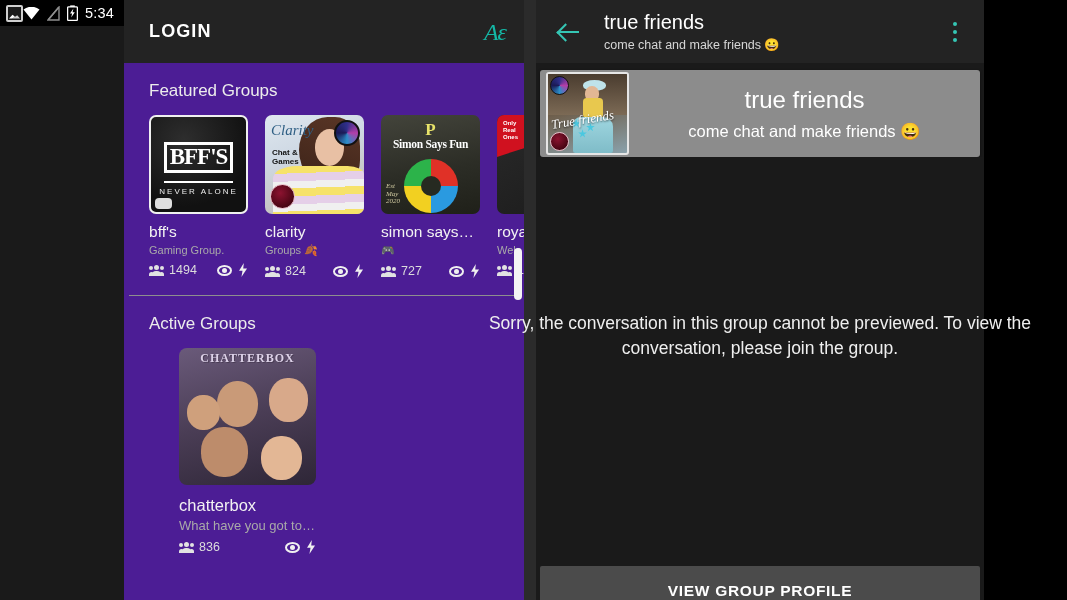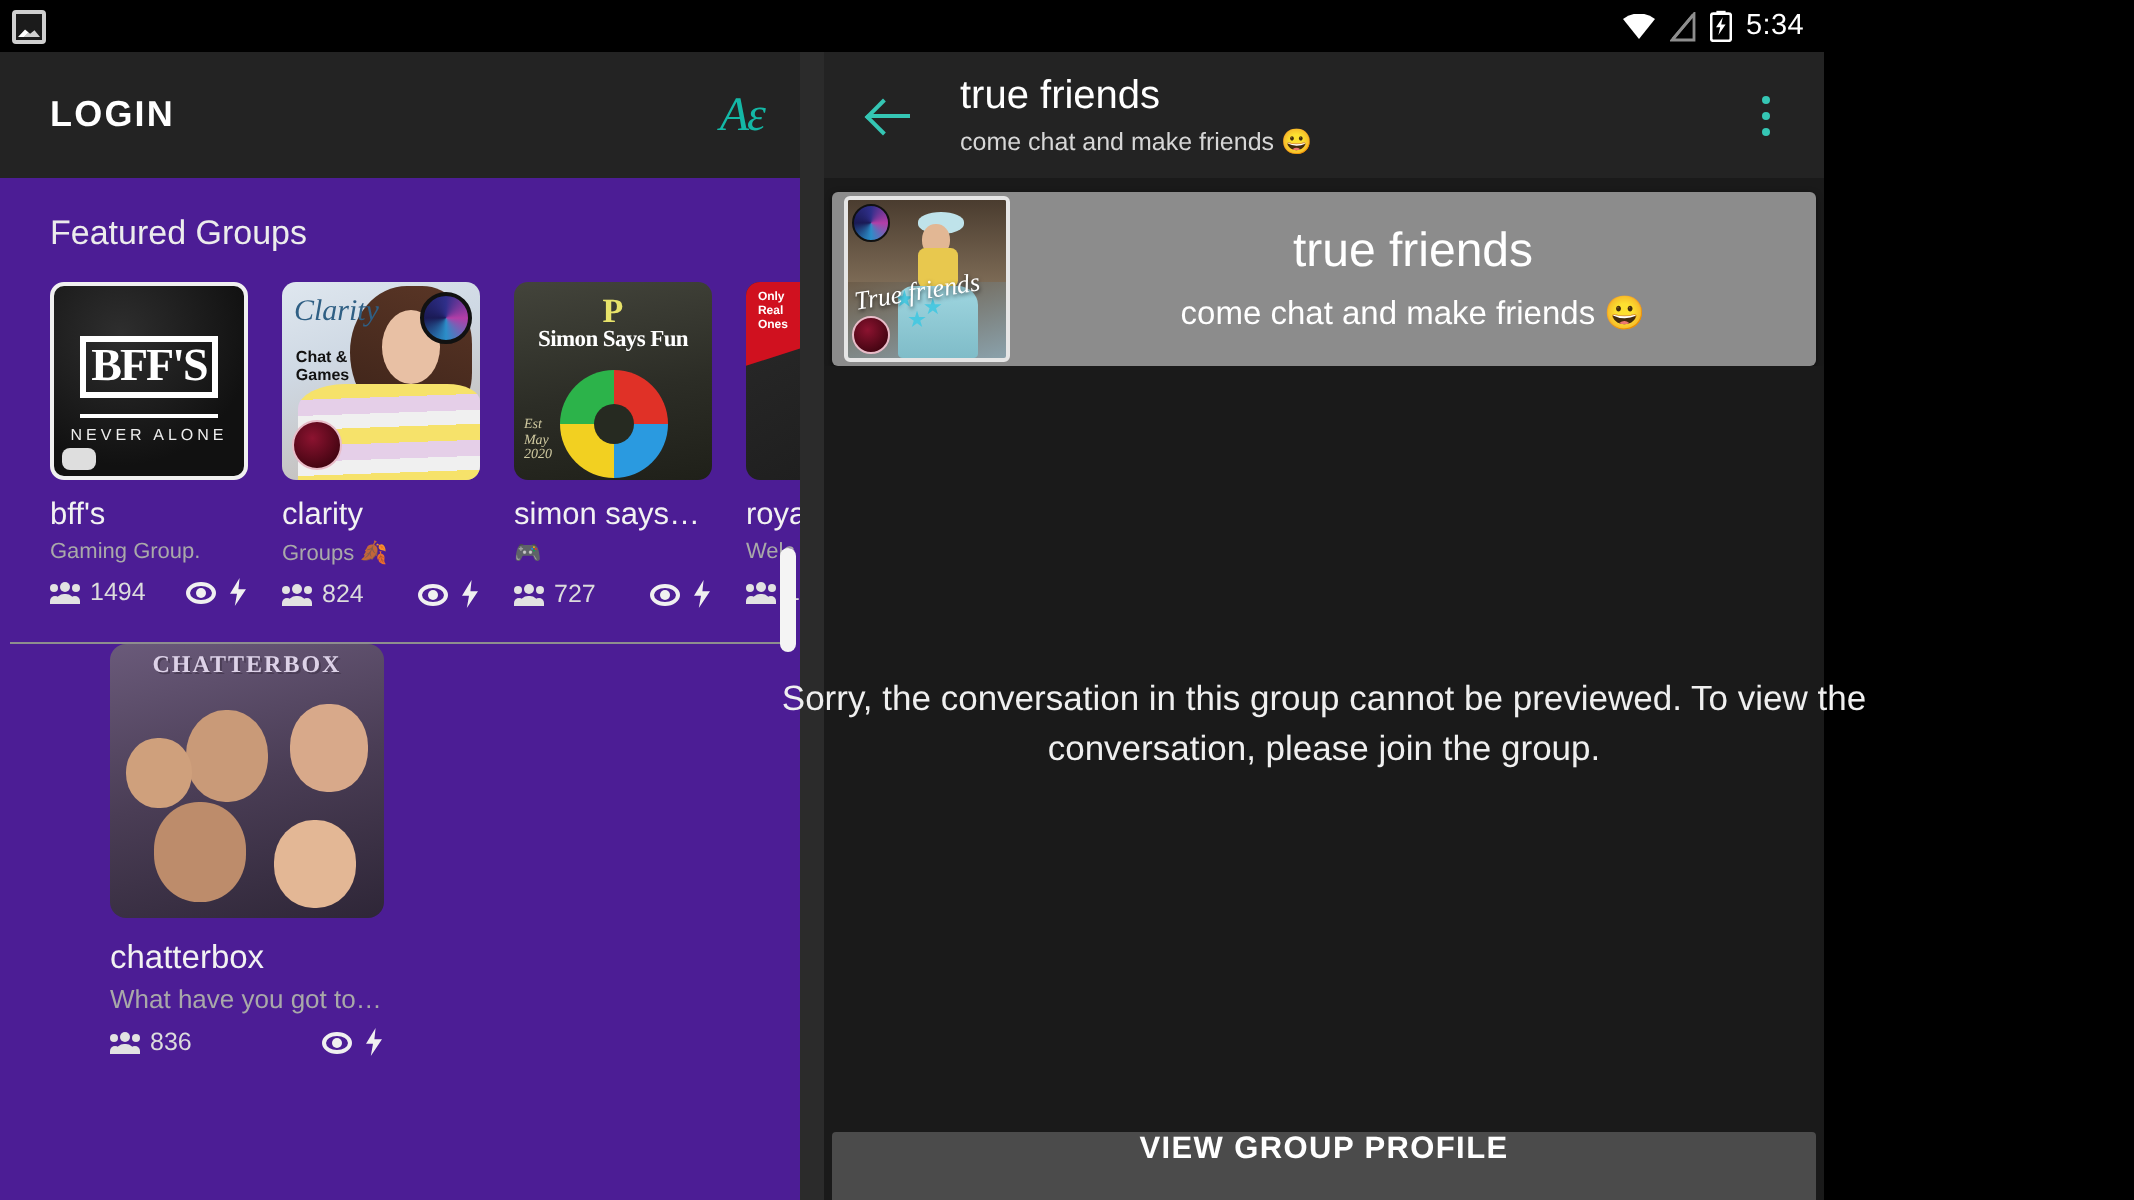--- a/index.html
+++ b/index.html
@@ -2,21 +2,21 @@
 <html><head>
 <meta charset="utf-8">
 <style>
   * { margin:0; padding:0; box-sizing:border-box; }
   html,body {
     width:1067px; height:600px;
     background:#000;
     font-family:"Liberation Sans", sans-serif;
     overflow:hidden;
   }
-  .screen { position:relative; width:912px; height:600px; display:flex; flex-direction:column; background:#1a1a1a; }
+  .screen { position:relative; width:984px; height:600px; display:flex; flex-direction:row; background:#1a1a1a; }
 
   
   .statusbar {
     height:26px; background:#000; display:flex; align-items:center;
     padding:0 10px 0 6px; flex:0 0 26px;
   }
   .sb-left { display:flex; align-items:center; gap:6px; }
   .sb-right { margin-left:auto; display:flex; align-items:center; gap:7px; }
   .sb-clock { color:#fff; font-size:14.5px; letter-spacing:.2px; }
   .notif-icon { width:17px; height:17px; border:2px solid #cfcfcf; border-radius:2px; position:relative; overflow:hidden; background:#1b1b1b;}
@@ -102,21 +102,21 @@
   .gh-text { flex:1 1 auto; text-align:center; padding:0 14px; min-width:0; }
   .gh-title { color:#fff; font-size:24px; line-height:1.2; }
   .gh-sub { color:#fff; font-size:16.5px; margin-top:7px; }
 
   
   .r-body { flex:1 1 auto; position:relative; background:#1a1a1a; min-height:0; }
   .preview-msg { position:absolute; left:50%; top:154px; transform:translateX(-50%);
      width:570px; text-align:center; color:#efefef; font-size:17.5px; line-height:1.45; }
 
   .bottom-bar-wrap { padding:0 4px 0 4px; flex:0 0 34px; }
-  .bottom-bar { height:34px; background:#4b4b4b; border-radius:2px 2px 0 0; display:flex; align-items:flex-start; justify-content:center; }
+  .bottom-bar { height:34px; background:#4b4b4b; border-radius:2px 2px 0 0; display:flex; align-items:flex-end; justify-content:center; }
   .bottom-bar span { color:#fff; font-size:15.5px; font-weight:bold; letter-spacing:.7px; }
 
   
   .t-bffs { background:radial-gradient(circle at 35% 25%, #2e2e2e 0%, #111 70%); border:2px solid #f0f0f0; }
   .t-bffs .bx { position:absolute; left:14%; top:26%; width:72%; height:33%; border:3px solid #fff; display:flex; align-items:center; justify-content:center; }
   .t-bffs .bx b { color:#fff; font-family:"Liberation Serif",serif; font-size:23px; letter-spacing:-1px; }
   .t-bffs .ln { position:absolute; left:14%; top:67%; width:72%; height:2px; background:#fff; }
   .t-bffs .na { position:absolute; left:0; right:0; top:74%; text-align:center; color:#ededed; font-size:8px; letter-spacing:2px; }
   .t-bffs .dot { position:absolute; left:4%; bottom:3%; width:17px; height:11px; border-radius:4px; background:#dedede; }
 
@@ -323,20 +323,21 @@
                   <i></i>
                 </span>
               <span class="c-count">14</span>
             </div>
           </div>
 
         </div>
 
         <div class="divider"></div>
 
+        <div class="section-title">Active Groups</div>
         <div class="hrow centered">
 
 
           <div class="card big">
             <div class="thumb t-chatter">
               <div class="hdr">CHATTERBOX</div>
               <div class="f f1"></div>
                 <div class="f f2"></div>
                 <div class="f f3"></div>
                 <div class="f f4"></div>

